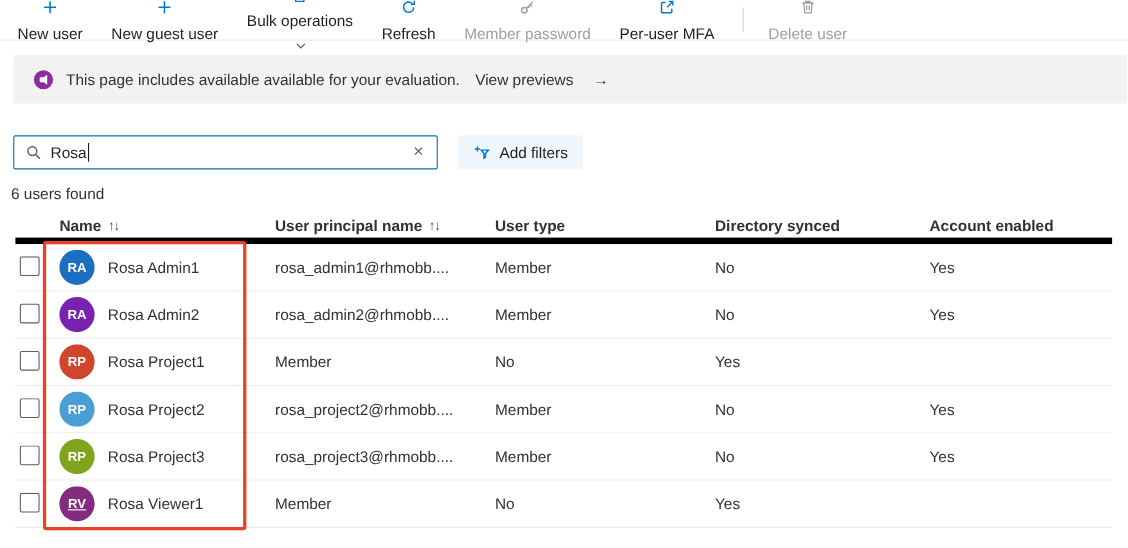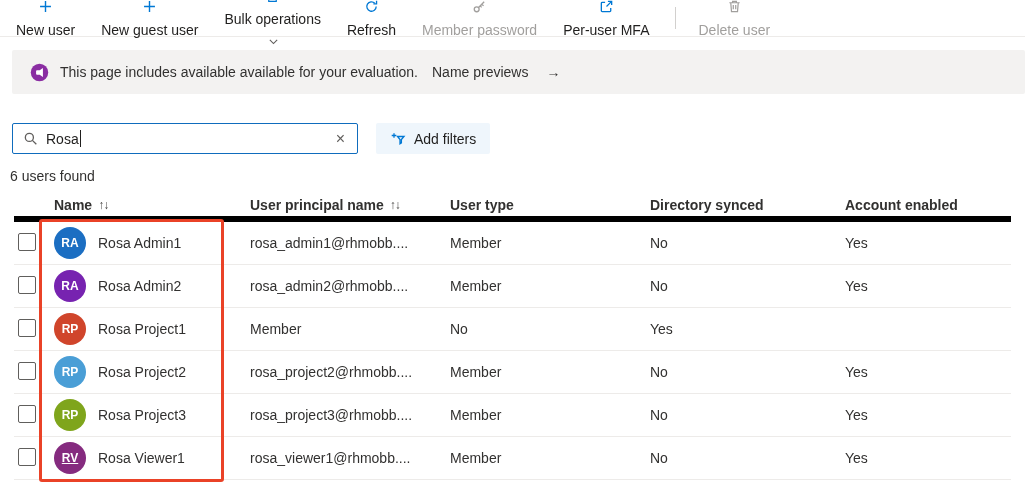--- a/index.html
+++ b/index.html
@@ -17,21 +17,21 @@
   .tb-item.disabled .ic { color:#a19f9d; }
   .chev { color:#605e5c; display:flex; margin-left:2px; }
   .tb-sep { width:1px; height:22px; background:#d2d0ce; margin-right:22px; }
   svg { display:block; }
   
   .banner { margin:13px 0 0 12px; height:44px; background:#f3f2f1; display:flex; align-items:center; padding:0 18px; gap:11px; border-radius:2px; }
   .banner-link { color:#323130; text-decoration:none; margin-left:3px; cursor:pointer; }
   .banner-arrow { margin-left:7px; }
   
   .search-row { display:flex; align-items:center; margin:29px 0 0 12px; gap:18px; }
-  .search-box { width:346px; height:31px; border:1.5px solid #0f6cbd; border-radius:2px; display:flex; align-items:center; padding:0 10px; background:#fff; cursor:text; }
+  .search-box { width:386px; height:31px; border:1.5px solid #0f6cbd; border-radius:2px; display:flex; align-items:center; padding:0 10px; background:#fff; cursor:text; }
   .search-icon { color:#605e5c; display:flex; margin-right:8px; }
   .search-text { color:#201f1e; }
   .caret { width:1.5px; height:17px; background:#201f1e; margin-left:1px; animation:blink 1.1s steps(1) infinite; }
   @keyframes blink { 50% { opacity:0; } }
   .search-spacer { flex:1; }
   .search-clear { background:none; border:none; color:#605e5c; font-size:16px; line-height:1; cursor:pointer; padding:0 2px; font-family:inherit; }
   .add-filters { height:31px; background:#eff6fc; border:none; border-radius:2px; display:flex; align-items:center; gap:8px; padding:0 14px; font:inherit; color:#201f1e; cursor:pointer; }
   .add-filters .ic { color:#0078d4; display:flex; }
   
   .results { margin:14px 0 0 10px; }
@@ -131,21 +131,21 @@
 </div>
 
 <div class="banner">
   <span>
     <svg width="19" height="19" viewBox="0 0 20 20">
         <circle cx="10" cy="10" r="9.2" fill="#8a2da2"></circle>
         <path d="M13.6 5.2v9.6l-3.4-2.4H7.4a1 1 0 0 1-1-1V8.6a1 1 0 0 1 1-1h2.8l3.4-2.4z" fill="#fff"></path>
       </svg>
   </span>
   <span>This page includes available available for your evaluation.</span>
-  <a class="banner-link">Name previews</a>
+  <a class="banner-link">View previews</a>
   <span class="banner-arrow">→</span>
 </div>
 
 <div class="search-row">
   <div class="search-box">
     <span class="search-icon">
       <svg width="15" height="15" viewBox="0 0 16 16">
           <circle cx="6.8" cy="6.8" r="4.3" fill="none" stroke="currentColor" stroke-width="1.4"></circle>
           <path d="M10 10l4.2 4.2" stroke="currentColor" stroke-width="1.4"></path>
         </svg>
@@ -269,21 +269,20 @@
       <div class="row">
     <div class="cell checkbox-cell">
       <span class="checkbox"></span>
     </div>
     <div class="name-cell">
       <span class="avatar" style="background: rgb(133, 43, 127); text-decoration: underline;">
         <span>RV</span>
       </span>
       <span class="name-link">Rosa Viewer1</span>
     </div>
-    <div class="cell">rosa_viewer1@rhmobb....</div>
     <div class="cell">Member</div>
     <div class="cell">No</div>
     <div class="cell">Yes</div>
   </div>
     </div>
 
   <div class="highlight" style="border-color: rgb(234, 66, 39);"></div>
 </div>
 
 </body></html>

